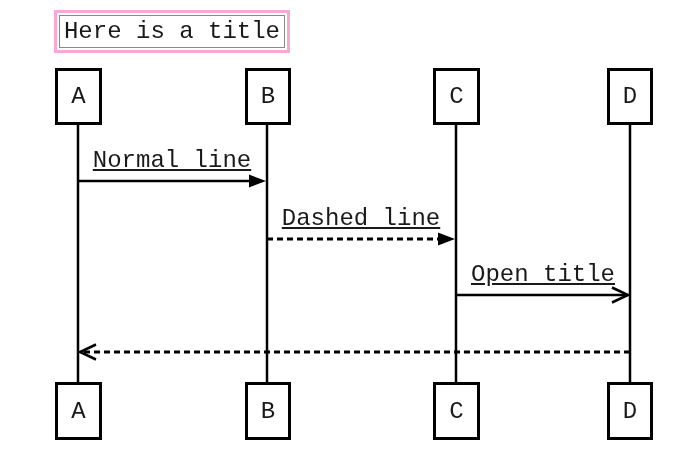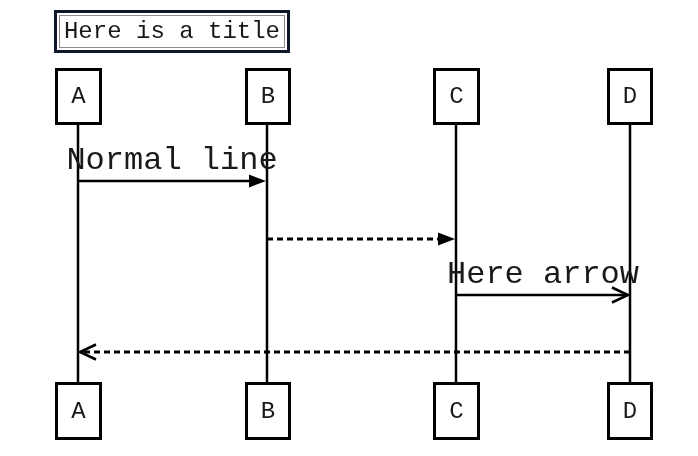--- a/index.html
+++ b/index.html
@@ -23,21 +23,21 @@
     width: 698px;
     height: 456px;
   }
   .title-box {
     position: absolute;
     left: 54px;
     top: 10px;
     width: 236px;
     height: 43px;
     box-sizing: border-box;
-    border: 3px solid #0f172a;
+    border: 3px solid #f9a8d4;
     box-shadow: inset 0 0 0 2px #ffffff, inset 0 0 0 3px #8a8a8a;
     background: #ffffff;
     display: flex;
     align-items: center;
     justify-content: center;
     font-size: 24px;
     white-space: nowrap;
   }
   .actor-box {
     position: absolute;
@@ -51,24 +51,25 @@
   }
   .actor-box.top { top: 68px; height: 57px; }
   .actor-box.bottom { top: 382px; height: 58px; }
   .actor-a { left: 55px;  width: 47px; }
   .actor-b { left: 245px; width: 46px; }
   .actor-c { left: 433px; width: 47px; }
   .actor-d { left: 607px; width: 46px; }
   .msg-label {
     position: absolute;
     transform: translateX(-50%);
-    font-size: 32px;
+    font-size: 24px;
     line-height: 24px;
     white-space: nowrap;
     background: transparent;
+    text-decoration: underline;
   }
   .msg-1 { left: 172px; top: 149px; }
   .msg-2 { left: 361px; top: 207px; }
   .msg-3 { left: 543px; top: 263px; }
   .msg-4 { left: 354px; top: 320px; }
 </style>
 </head>
 <body>
 
 <div class="diagram">
@@ -117,15 +118,16 @@
     <span>B</span>
   </div>
   <div class="actor-box bottom actor-c">
     <span>C</span>
   </div>
   <div class="actor-box bottom actor-d">
     <span>D</span>
   </div>
 
   <div class="msg-label msg-1">Normal line</div>
-  <div class="msg-label msg-3">Here arrow</div>
+  <div class="msg-label msg-2">Dashed line</div>
+  <div class="msg-label msg-3">Open title</div>
 
 </div>
 
 </body></html>

